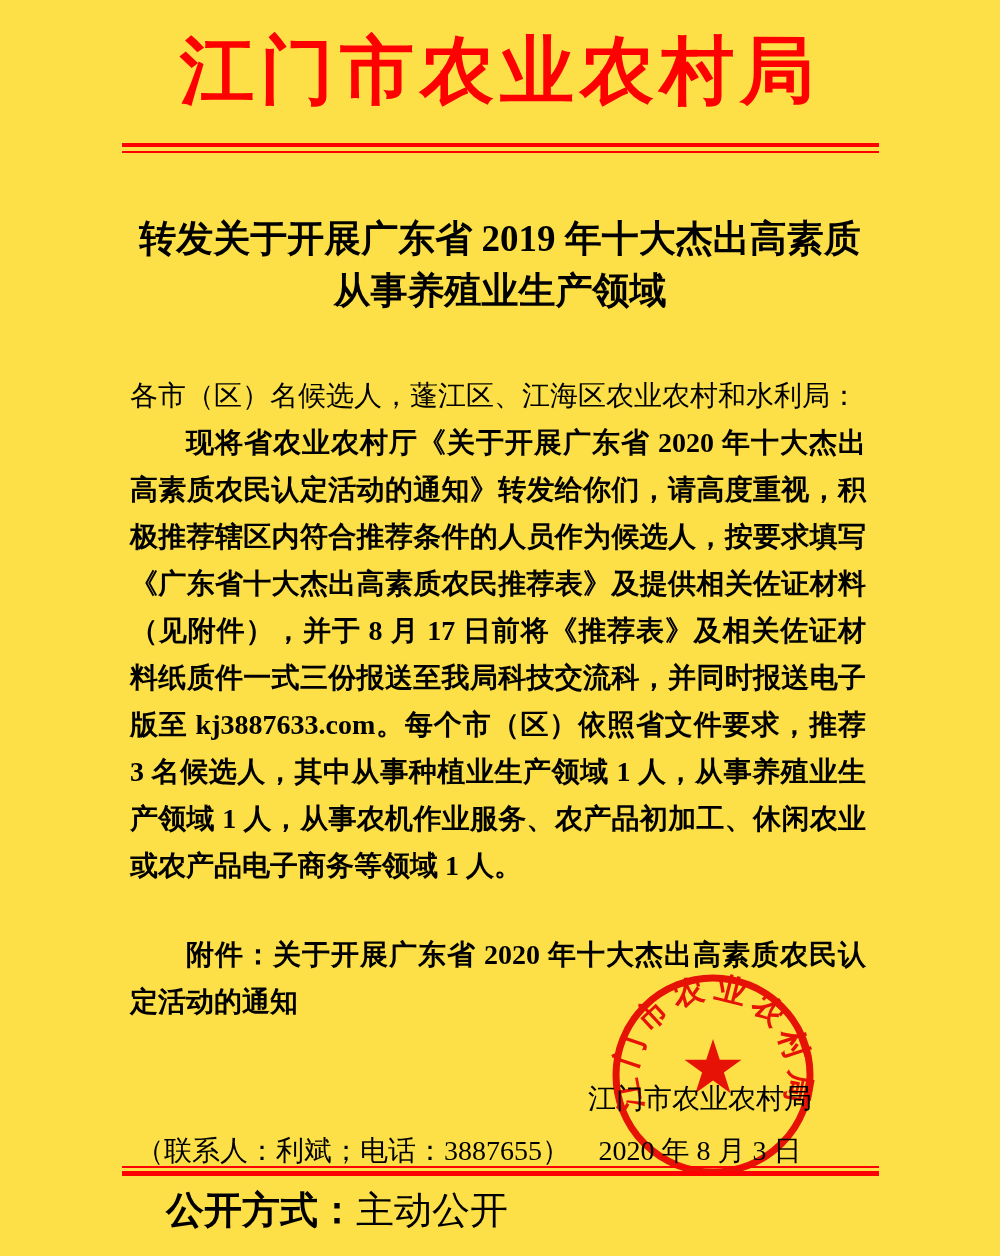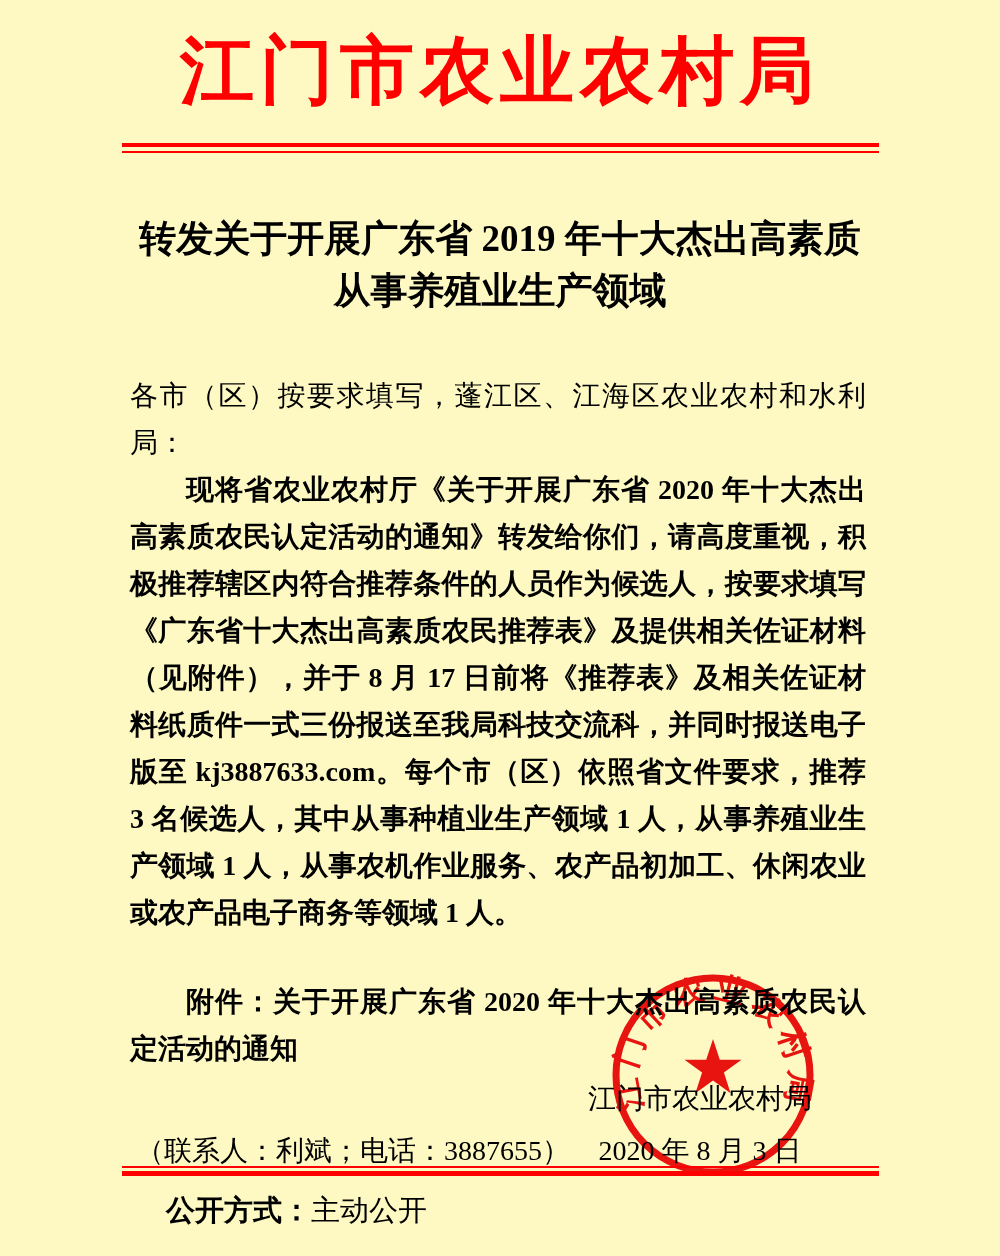--- a/index.html
+++ b/index.html
@@ -5,21 +5,21 @@
   * { margin: 0; padding: 0; box-sizing: border-box; }
   html, body { background: #ffffff; }
   body {
     font-family: "Liberation Serif", "DejaVu Serif", serif;
     color: #000000;
   }
   .page {
     position: relative;
     width: 1000px;
     height: 1256px;
-    background: #fef9c3;
+    background: #fde047;
     overflow: hidden;
   }
 
   
   .agency-header {
     position: absolute;
     top: 24px;
     left: 0;
     width: 100%;
     text-align: center;
@@ -100,21 +100,21 @@
     top: 1135px;
     left: 136px;
     font-size: 28px;
     line-height: 32px;
     white-space: nowrap;
   }
   .disclosure {
     position: absolute;
     top: 1192px;
     left: 166px;
-    font-size: 29px;
+    font-size: 38px;
     line-height: 36px;
     white-space: nowrap;
   }
   .disclosure .label {
     font-family: "Liberation Sans", "DejaVu Sans", sans-serif;
     font-weight: bold;
   }
 </style>
 </head>
 <body>
@@ -128,21 +128,21 @@
     <div class="line-gap"></div>
     <div class="line-thin"></div>
   </div>
 
   <div class="doc-title">
     <div>转发关于开展广东省 2019 年十大杰出高素质</div>
     <div>从事养殖业生产领域</div>
   </div>
 
   <div class="doc-body">
-    <p class="greeting">各市（区）按要求填写，蓬江区、江海区农业农村和水利局：</p>
+    <p class="greeting">各市（区）名候选人，蓬江区、江海区农业农村和水利局：</p>
     <p class="indent main-paragraph">现将省农业农村厅《关于开展广东省 2020 年十大杰出高素质农民认定活动的通知》转发给你们，请高度重视，积极推荐辖区内符合推荐条件的人员作为候选人，按要求填写《广东省十大杰出高素质农民推荐表》及提供相关佐证材料（见附件），并于 8 月 17 日前将《推荐表》及相关佐证材料纸质件一式三份报送至我局科技交流科，并同时报送电子版至 kj3887633.com。每个市（区）依照省文件要求，推荐 3 名候选人，其中从事种植业生产领域 1 人，从事养殖业生产领域 1 人，从事农机作业服务、农产品初加工、休闲农业或农产品电子商务等领域 1 人。</p>
     <p class="indent attachment">附件：关于开展广东省 2020 年十大杰出高素质农民认定活动的通知</p>
   </div>
 
   <div class="signature">
     <div class="sig-agency">江门市农业农村局</div>
     <div class="sig-date">2020 年 8 月 3 日</div>
   </div>
 
   <svg class="seal" viewBox="0 0 204 204">

